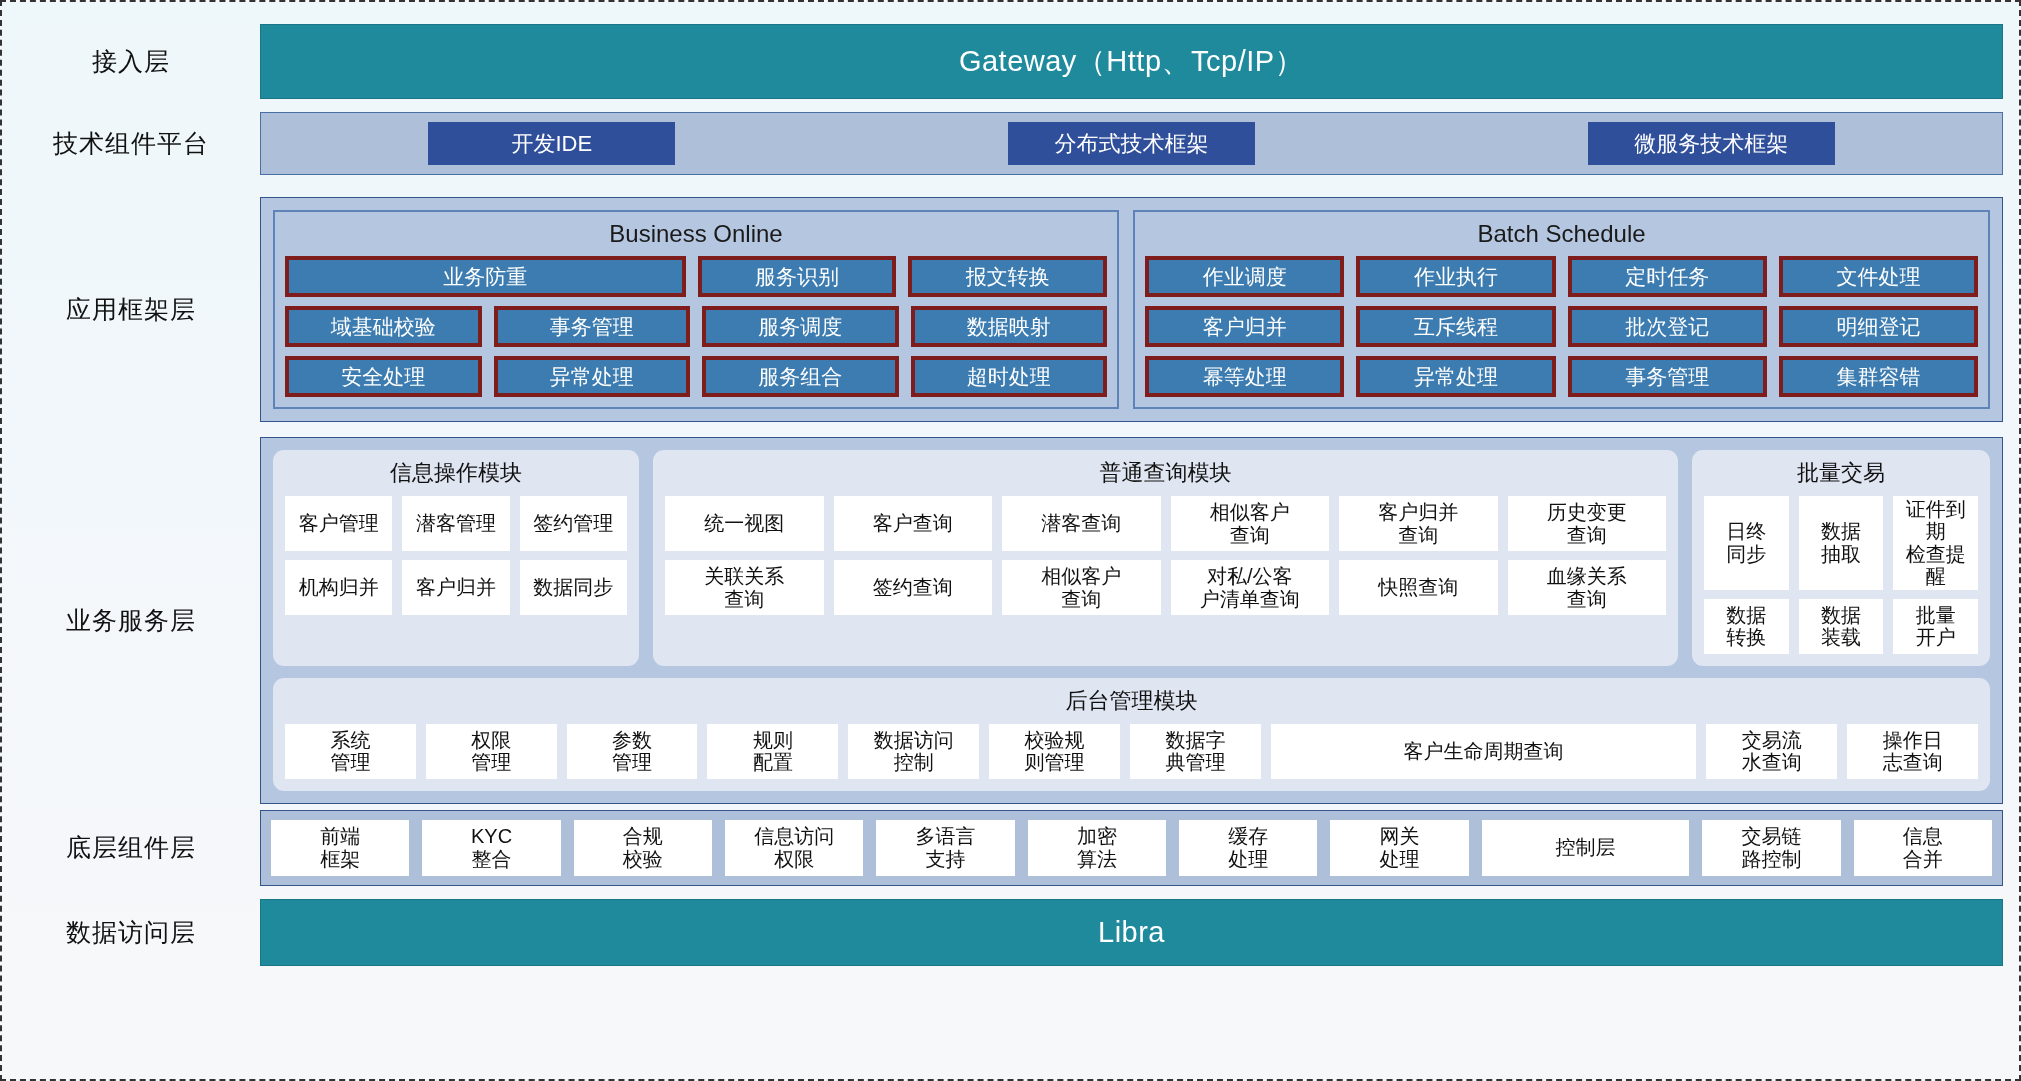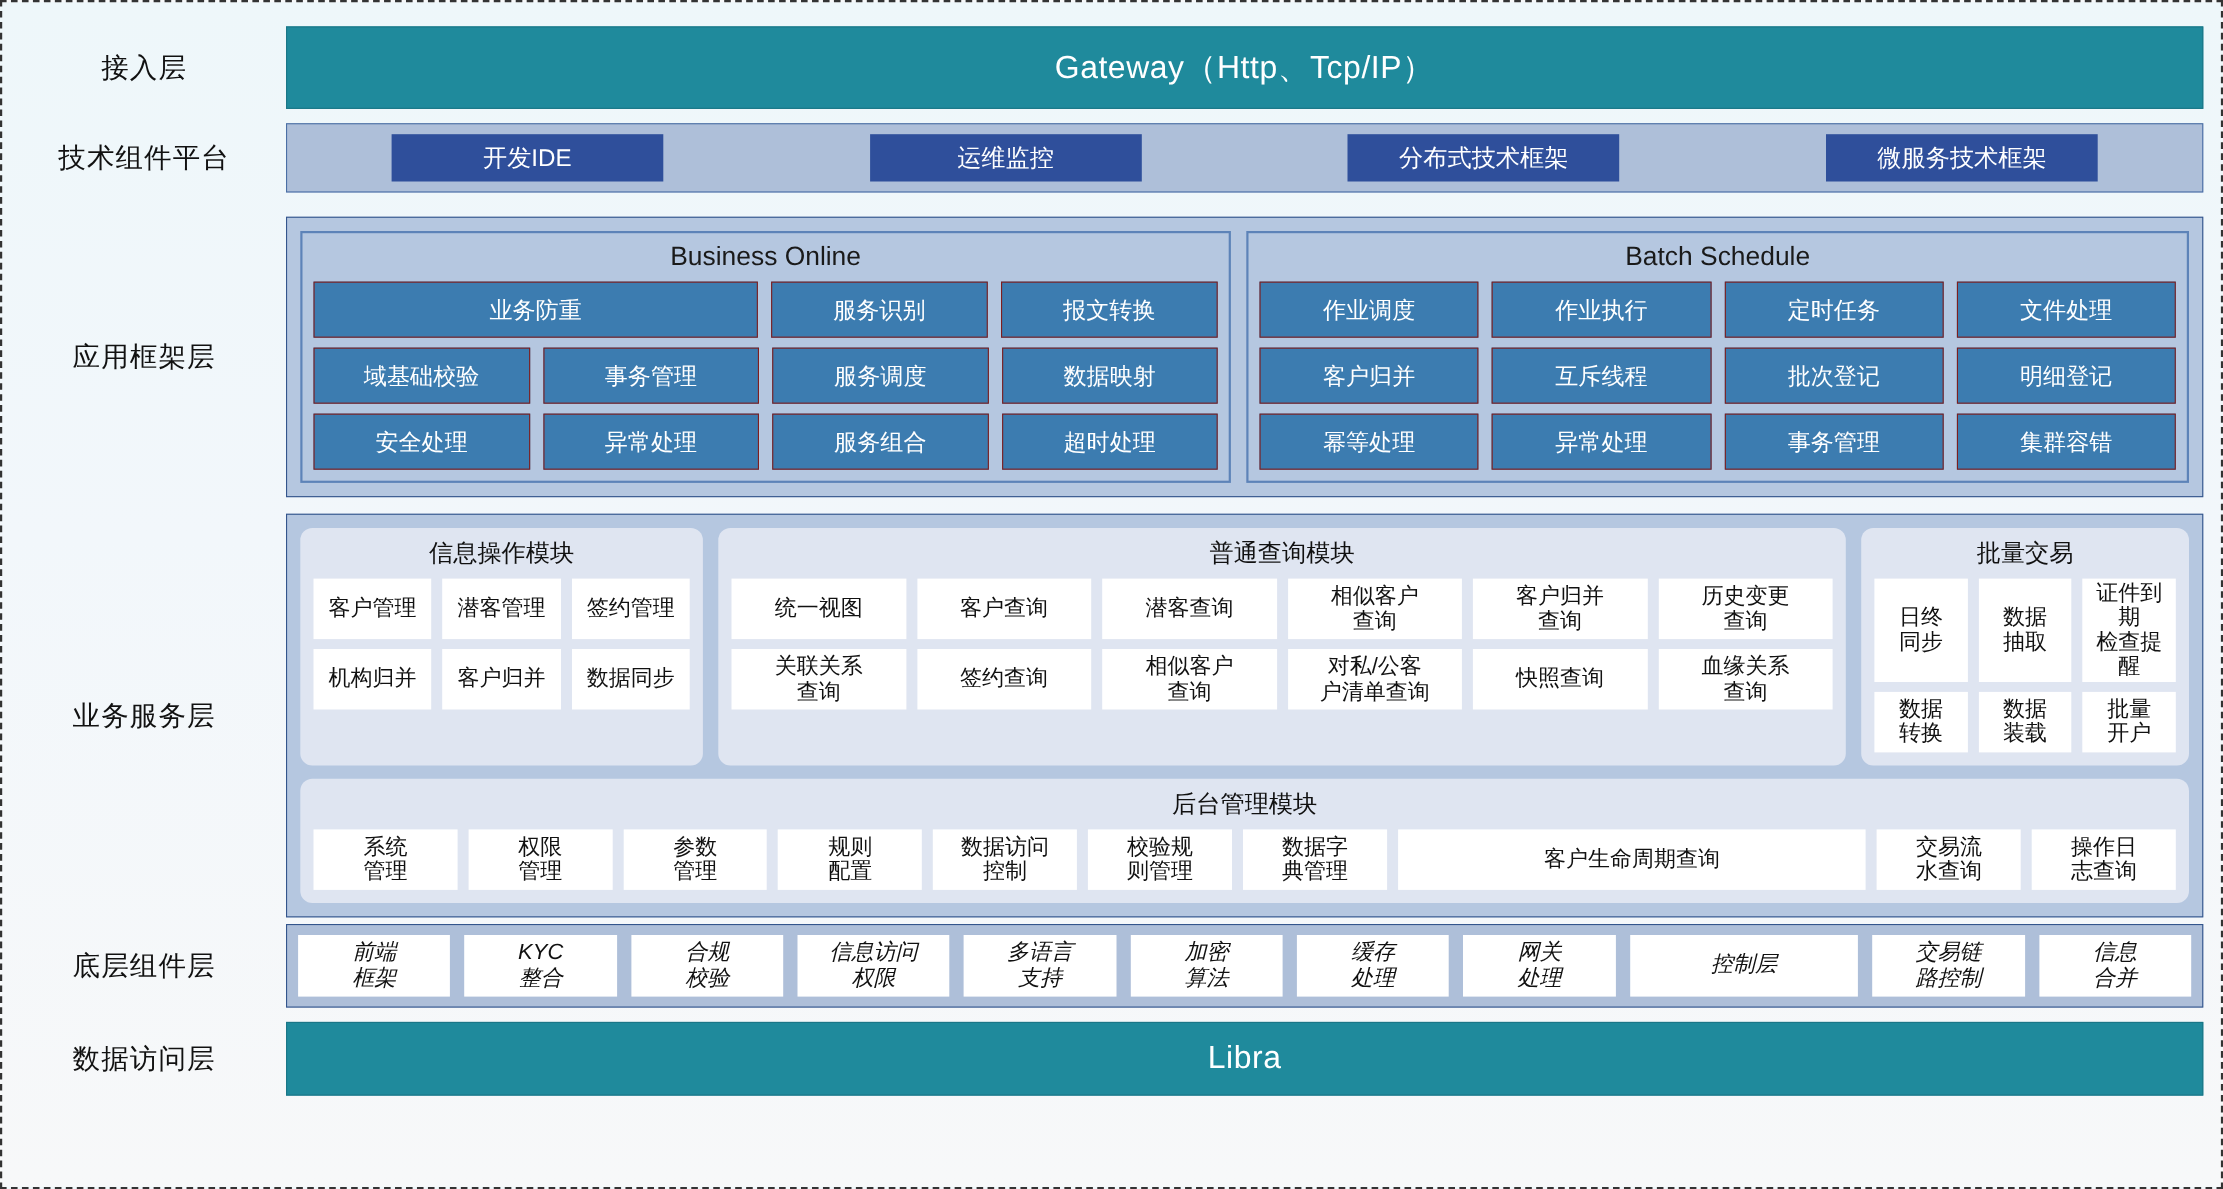--- a/index.html
+++ b/index.html
@@ -90,24 +90,24 @@
     text-align:center;
     font-size:24px;
     color:#1a1a1a;
     margin:2px 0 8px;
     font-weight:400;
   }
   .app-grid{display:flex;flex-direction:column;gap:9px;}
   .app-rowline{display:flex;gap:12px;}
   .app-box{
     background:#3c7cb0;
-    border:1px solid #7f1d1d;
+    border:4px solid #7f1d1d;
     color:#fff;
     font-size:21px;
-    height:51px;
+    height:41px;
     display:flex;align-items:center;justify-content:center;
     flex:1 1 0;
     box-sizing:border-box;
   }
   .app-box.wide2{flex:2.06 1 0;}
 
   
   .biz-outer{
     background:#b5c7e0;
     border:1px solid #33558c;
@@ -146,21 +146,20 @@
   }
   .biz-box.w3{flex:3.4 1 0;}
 
   
   .bottom-panel{
     background:#aebfd9;
     border:1px solid #33558c;
     padding:9px 10px;
     display:flex;gap:13px;
     box-sizing:border-box;
-    font-style:italic;
   }
   .bottom-box{
     background:#ffffff;
     color:#111;
     font-size:20px;
     line-height:1.12;
     height:56px;
     display:flex;align-items:center;justify-content:center;
     text-align:center;
     flex:1 1 0;
@@ -180,23 +179,20 @@
       <div class="teal-bar" id="gateway-bar">Gateway（Http、Tcp/IP）</div>
     </div>
   </div>
 
   <div class="layer-row" style="margin-top:13px;">
     <div class="layer-label">技术组件平台</div>
     <div class="layer-body">
       <div class="tech-panel">
         <div class="tech-cell">
             <div class="tech-box">开发IDE</div>
-          </div>
-        <div class="tech-cell">
-            <div class="tech-box">运维监控</div>
           </div>
         <div class="tech-cell">
             <div class="tech-box">分布式技术框架</div>
           </div>
         <div class="tech-cell">
             <div class="tech-box">微服务技术框架</div>
           </div>
       </div>
     </div>
   </div>

